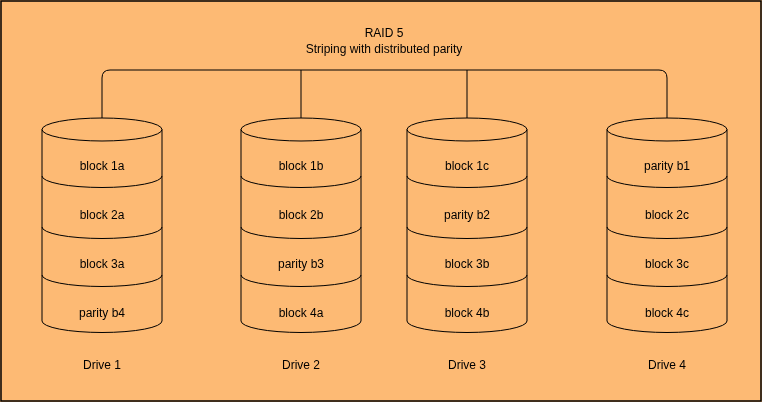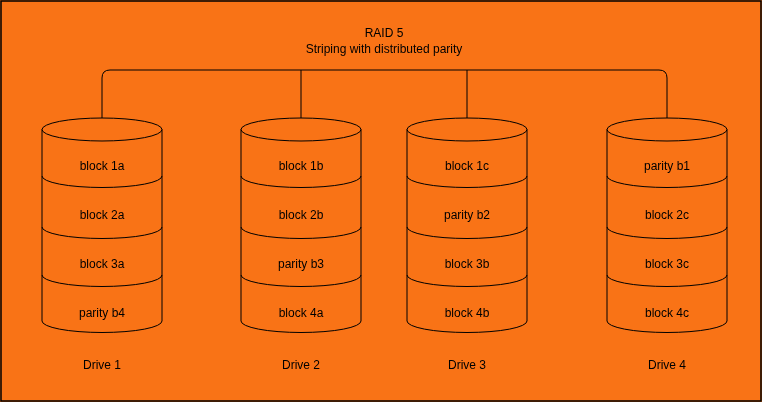--- a/index.html
+++ b/index.html
@@ -4,21 +4,21 @@
 <style>
   html, body {
     margin: 0;
     padding: 0;
     background: #ffffff;
   }
   .canvas {
     position: relative;
     width: 762px;
     height: 402px;
-    background: #f97316;
+    background: #fdba74;
     font-family: "Liberation Sans", sans-serif;
     overflow: hidden;
   }
   svg { display: block; }
   svg text {
     font-family: "Liberation Sans", sans-serif;
     font-size: 12px;
     fill: #000000;
   }
   .shape {

